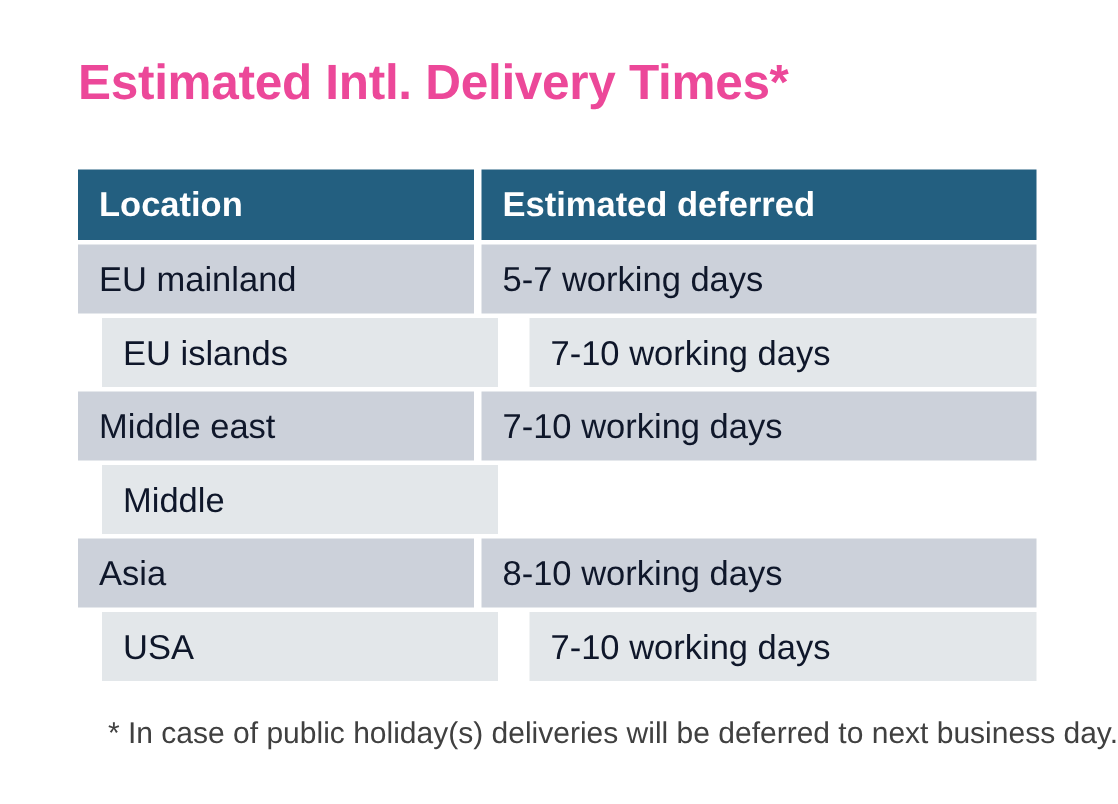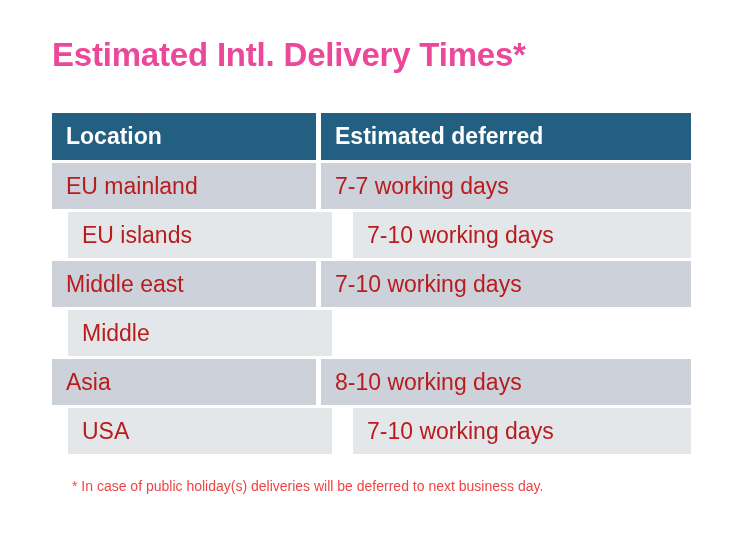--- a/index.html
+++ b/index.html
@@ -48,21 +48,21 @@
     gap: 5px;
     width: 100%;
   }
 
   .cell {
     display: flex;
     align-items: center;
     padding: 0 14px;
     height: 46px;
     font-size: 23px;
-    color: #b91c1c;
+    color: #0f172a;
     overflow: hidden;
     white-space: nowrap;
   }
 
   .cell.col-location { width: 264px; flex: 0 0 264px; }
   .cell.col-delivery { flex: 1 1 auto; }
 
   
   .trow.header .cell {
     background: #235f80;
@@ -74,42 +74,42 @@
 
   
   .trow.shade-dark  .cell { background: #ccd1da; }
   .trow.shade-light .cell { background: #e3e7ea; margin-left: 16px; }
 
   
   .footnote {
     position: absolute;
     left: 72px;
     top: 478px;
-    font-size: 14px;
-    color: #ef4444;
+    font-size: 20px;
+    color: #404040;
     white-space: nowrap;
   }
 </style>
 </head>
 <body>
 
 <div id="page">
 
   <div class="page-title">Estimated Intl. Delivery Times*</div>
 
   <div class="delivery-table">
 
     <div class="trow header">
       <div class="cell col-location">Location</div>
       <div class="cell col-delivery">Estimated deferred</div>
     </div>
 
     <div class="trow shade-dark">
       <div class="cell col-location">EU mainland</div>
-      <div class="cell col-delivery">7-7 working days</div>
+      <div class="cell col-delivery">5-7 working days</div>
     </div>
 
     <div class="trow shade-light">
       <div class="cell col-location">EU islands</div>
       <div class="cell col-delivery">7-10 working days</div>
     </div>
 
     <div class="trow shade-dark">
       <div class="cell col-location">Middle east</div>
       <div class="cell col-delivery">7-10 working days</div>

